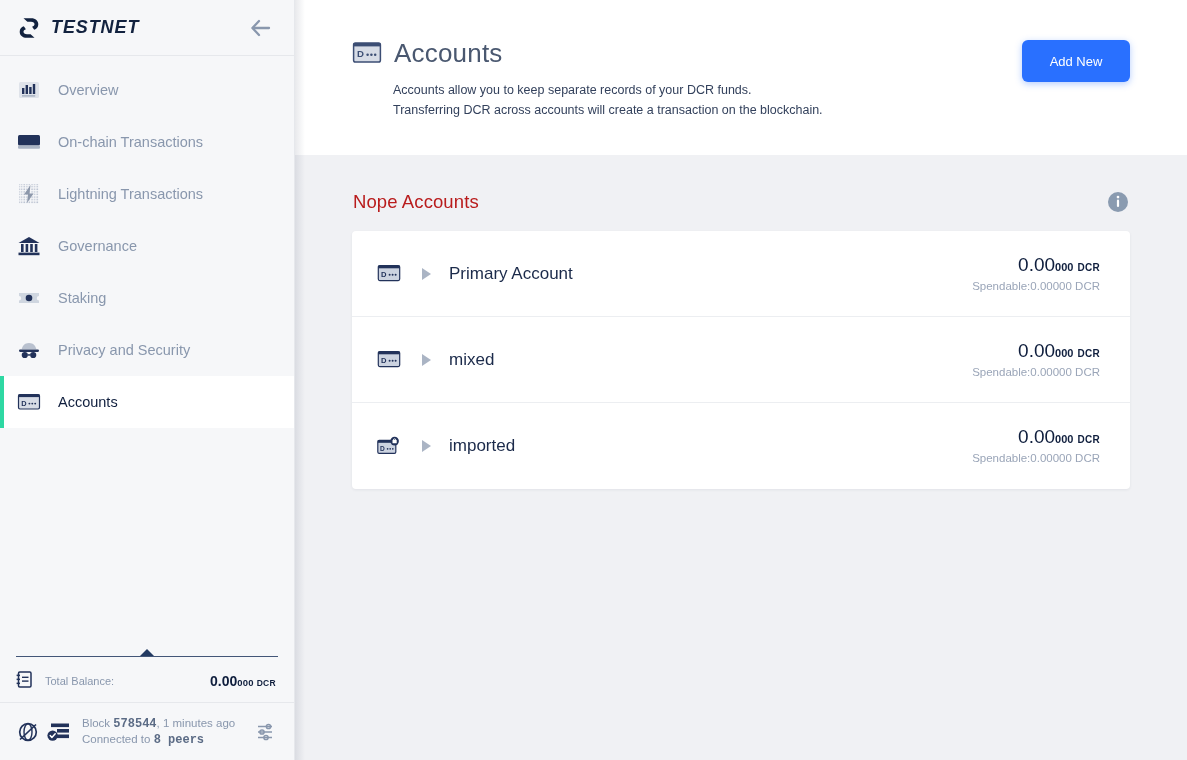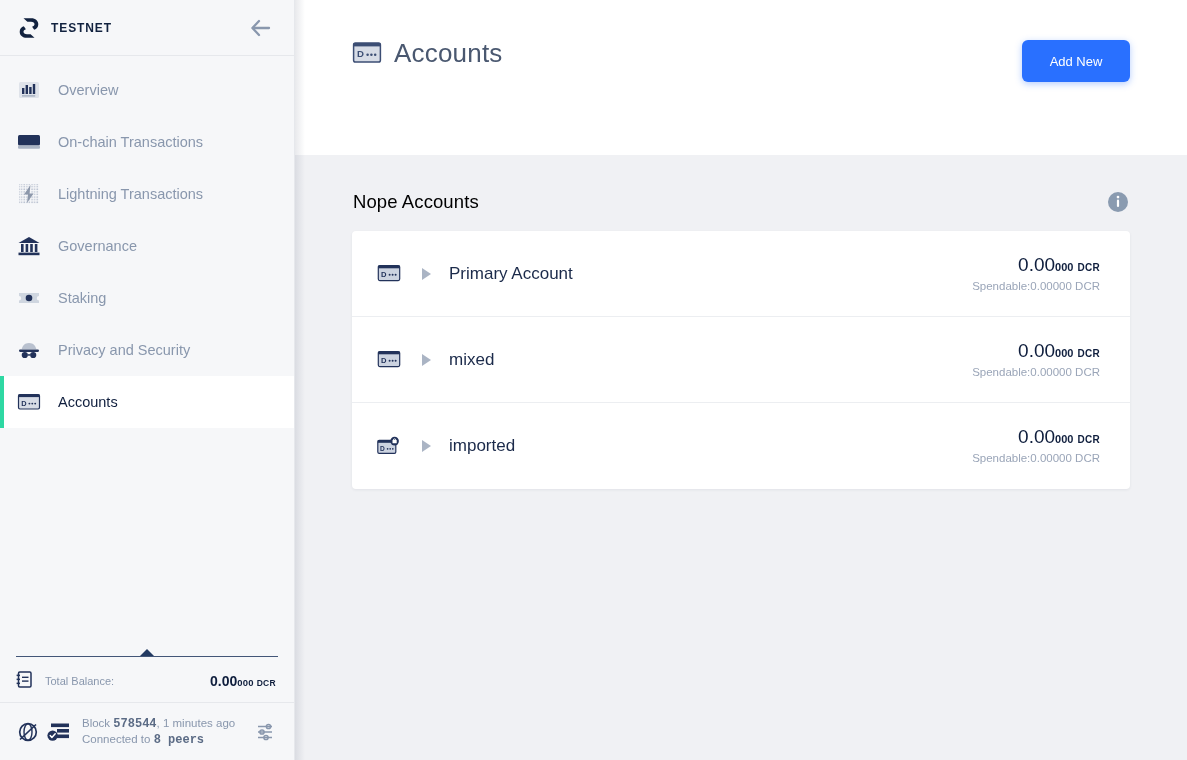--- a/index.html
+++ b/index.html
@@ -22,22 +22,23 @@
   .sb-header {
     height: 56px; min-height: 56px;
     display: flex; align-items: center;
     padding: 0 18px 0 16px;
     border-bottom: 1px solid #e6e8ec;
     background: #f6f7f9;
   }
   .logo-wrap { display: flex; align-items: center; gap: 9px; flex: 1; }
   .logo-mark { width: 26px; height: 26px; display: block; }
   .logo-text {
-    font-size: 12px; font-weight: bold; color: #12223f;
+    font-size: 18px; font-weight: bold; color: #12223f;
     letter-spacing: 0.9px;
+    font-style: italic;
   }
   .collapse-btn {
     width: 30px; height: 26px; display: flex;
     align-items: center; justify-content: center; cursor: pointer;
   }
 
   .nav { padding-top: 8px; }
   .nav-item {
     height: 52px; display: flex; align-items: center;
     padding-left: 16px; gap: 16px;
@@ -127,21 +128,21 @@
     font-size: 13px; border: none; cursor: pointer;
     box-shadow: 0 2px 7px rgba(41,112,255,.35);
     font-family: "Liberation Sans", sans-serif;
   }
 
   .content { flex: 1; padding: 36px 57px 0 57px; }
   .section-head {
     display: flex; align-items: center;
     padding: 0 1px 0 1px; margin-bottom: 18px;
   }
-  .section-title { font-size: 18.5px; color: #000000; flex: 1; letter-spacing: .1px; }
+  .section-title { font-size: 18.5px; color: #b91c1c; flex: 1; letter-spacing: .1px; }
   .info-icon { width: 22px; height: 22px; cursor: pointer; }
 
   .accounts-card {
     background: #ffffff; border-radius: 4px;
     box-shadow: 0 1px 3px rgba(30,40,70,.07);
     overflow: hidden;
   }
   .acct-row {
     height: 86px; display: flex; align-items: center;
     padding: 0 30px 0 25px; cursor: pointer;
@@ -352,20 +353,24 @@
       <div class="title-row">
         <svg class="title-icon" viewBox="0 0 30 26">
           <rect x="1.6" y="2" width="26.8" height="19" rx="1.8" fill="#d7dce6" stroke="#3c4e74" stroke-width="1.5"></rect>
           <rect x="1.6" y="2" width="26.8" height="3.4" fill="#3c4e74"></rect>
           <text x="5" y="16.4" font-family="Liberation Sans, sans-serif" font-size="9.6" font-weight="bold" fill="#3c4e74">D</text>
           <circle cx="15.6" cy="13.8" r="1.25" fill="#3c4e74"></circle>
           <circle cx="19.4" cy="13.8" r="1.25" fill="#3c4e74"></circle>
           <circle cx="23.2" cy="13.8" r="1.25" fill="#3c4e74"></circle>
         </svg>
         <h1 class="page-title">Accounts</h1>
+      </div>
+      <div class="page-sub">
+        <p>Accounts allow you to keep separate records of your DCR funds.</p>
+        <p>Transferring DCR across accounts will create a transaction on the blockchain.</p>
       </div>
       <button class="add-new">Add New</button>
     </div>
 
     <div class="content">
       <div class="section-head">
         <span class="section-title">Nope Accounts</span>
         <svg class="info-icon" viewBox="0 0 22 22">
           <circle cx="11" cy="11" r="10" fill="#8a9bb0"></circle>
           <rect x="9.9" y="8.6" width="2.2" height="7.4" rx="1.1" fill="#ffffff"></rect>

